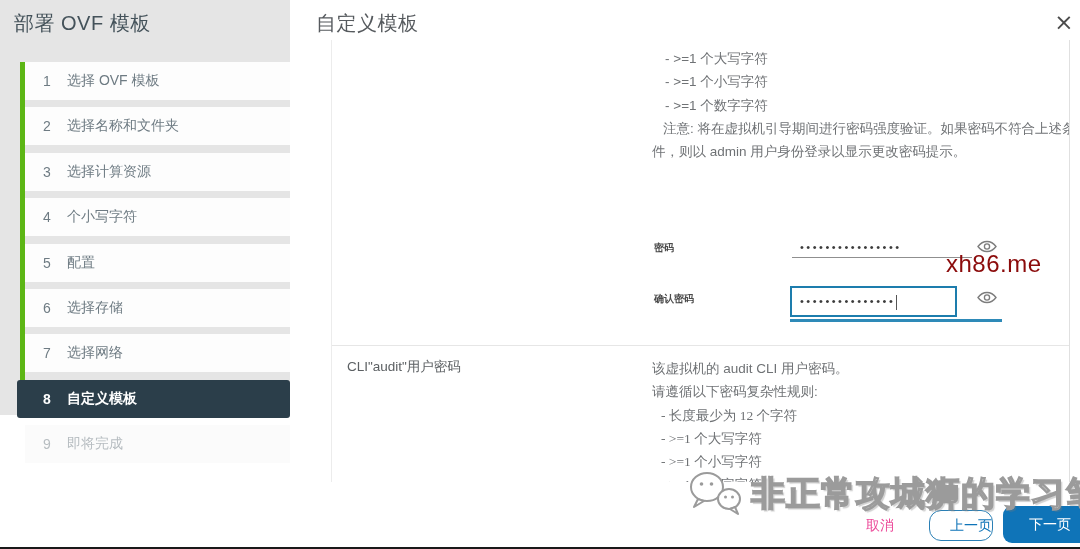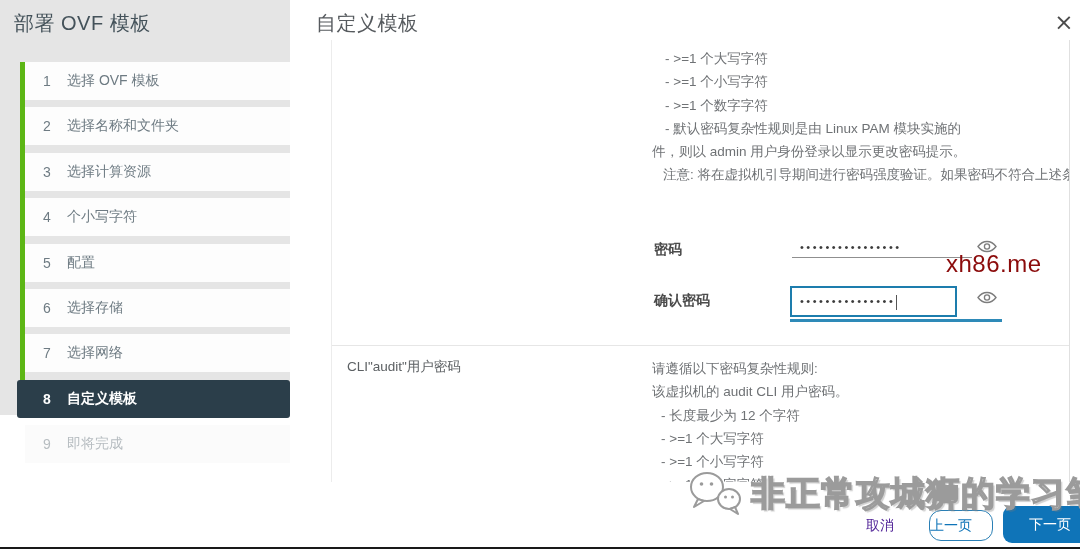--- a/index.html
+++ b/index.html
@@ -39,23 +39,23 @@
   .content {
     position:absolute; left:318px; top:40px; width:739px; height:442px;
     border-left:1px solid #ececec; border-right:1px solid #e0e0e0;
     background:#fff; overflow:hidden;margin-left:13px;
   }
   .txt { font-size:13.5px; line-height:23.3px; color:#6f7275; white-space:nowrap; }
   .rules1 { position:absolute; left:320px; top:7px; }
   .rules1 .rule { padding-left:13px; }
   .rules1 .note-first { padding-left:11px; }
   .rules2 { position:absolute; left:320px; top:317px; }
-  .rules2 .rule { padding-left:9px; }
-
-  .field-label { position:absolute; font-size:14px; font-weight:bold; color:#4b4b4b;text-align:center; }
+  .rules2 .rule { padding-left:9px;font-family:Liberation Serif, serif; }
+
+  .field-label { position:absolute; font-size:10px; font-weight:bold; color:#4b4b4b;text-align:center; }
   .pw-label { left:322px; top:201px; }
   .cf-label { left:322px; top:252px; }
 
   .pw-field {
     position:absolute; left:460px; top:196px; width:180px; height:22px;
     border-bottom:1px solid #8f8f8f; cursor:text;
   }
   .dots { font-size:11px; letter-spacing:2.5px; color:#3c3c3c; line-height:22px; padding-left:8px; white-space:nowrap; }
 
   .cf-box {
@@ -80,26 +80,26 @@
   }
   .wm-blog { position:absolute; left:686px; top:469px; display:flex; align-items:center; gap:5px; z-index:6; }
   .wm-blog-text {
     font-size:34px; font-weight:bold; color:#ffffff; letter-spacing:1px; white-space:nowrap;
     -webkit-text-stroke:1.4px #9b9b9b;
     text-shadow:2px 2px 1px rgba(120,120,120,0.35);
   }
 
   
   .cancel-link {
-    position:absolute; left:866px; top:517px; font-size:14px; color:#4c1d95; cursor:pointer;
+    position:absolute; left:866px; top:517px; font-size:14px; color:#ec4899; cursor:pointer;
   }
   .prev-btn {
     position:absolute; left:929px; top:510px; width:64px; height:31px;
     background:#ffffff; border:1.5px solid #2a7fb5; border-radius:12px;
-    color:#0f74b8; font-size:14px; text-align:left; line-height:28px; cursor:pointer;
+    color:#0f74b8; font-size:14px; text-align:right; line-height:28px; cursor:pointer;
   }
   .next-btn {
     position:absolute; left:1003px; top:506px; width:94px; height:37px;
     background:#0f74b8; border:none; border-radius:9px;
     color:#ffffff; font-size:14px; text-align:center; line-height:37px; cursor:pointer;
   }
 
   .bottom-edge { position:absolute; left:0; bottom:0; width:100%; height:2px; background:#191919; }
 </style>
 </head>
@@ -163,24 +163,23 @@
 <div class="close-btn">×</div>
 
 <div class="content">
 
   <div class="rules1">
     <div>
 
     <div class="txt rule">- &gt;=1 个大写字符</div>
         <div class="txt rule">- &gt;=1 个小写字符</div>
         <div class="txt rule">- &gt;=1 个数字字符</div>
-        <div class="txt rule">- 默认密码复杂性规则是由 Linux PAM 模块实施的</div>
-      </div>
+      </div>
+    <div class="txt note-first">注意: 将在虚拟机引导期间进行密码强度验证。如果密码不符合上述条</div>
     <div class="txt">件，则以 admin 用户身份登录以显示更改密码提示。</div>
-    <div class="txt note-first">注意: 将在虚拟机引导期间进行密码强度验证。如果密码不符合上述条</div>
   </div>
 
   <div class="field-label pw-label">密码</div>
   <div class="pw-field">
     <div class="dots">••••••••••••••••</div>
   </div>
   <svg class="eye eye1" viewBox="0 0 24 16">
     <path d="M12 2 C6.5 2 2.8 5.8 1.2 8 C2.8 10.2 6.5 14 12 14 C17.5 14 21.2 10.2 22.8 8 C21.2 5.8 17.5 2 12 2 Z" fill="none" stroke="#7d7d7d" stroke-width="1.6"></path>
     <circle cx="12" cy="8" r="3.1" fill="none" stroke="#7d7d7d" stroke-width="1.6"></circle>
   </svg>
@@ -194,22 +193,22 @@
     <path d="M12 2 C6.5 2 2.8 5.8 1.2 8 C2.8 10.2 6.5 14 12 14 C17.5 14 21.2 10.2 22.8 8 C21.2 5.8 17.5 2 12 2 Z" fill="none" stroke="#7d7d7d" stroke-width="1.6"></path>
     <circle cx="12" cy="8" r="3.1" fill="none" stroke="#7d7d7d" stroke-width="1.6"></circle>
   </svg>
 
   <div class="divider"></div>
 
   <div class="audit-label">CLI"audit"用户密码</div>
   <div class="rules2">
     <div>
 
-    <div class="txt">请遵循以下密码复杂性规则:</div>
-        <div class="txt">该虚拟机的 audit CLI 用户密码。</div>
+    <div class="txt">该虚拟机的 audit CLI 用户密码。</div>
+        <div class="txt">请遵循以下密码复杂性规则:</div>
       </div>
     <div>
 
     <div class="txt rule">- 长度最少为 12 个字符</div>
         <div class="txt rule">- &gt;=1 个大写字符</div>
         <div class="txt rule">- &gt;=1 个小写字符</div>
         <div class="txt rule">- &gt;=1 个数字字符</div>
       </div>
   </div>
 </div>

